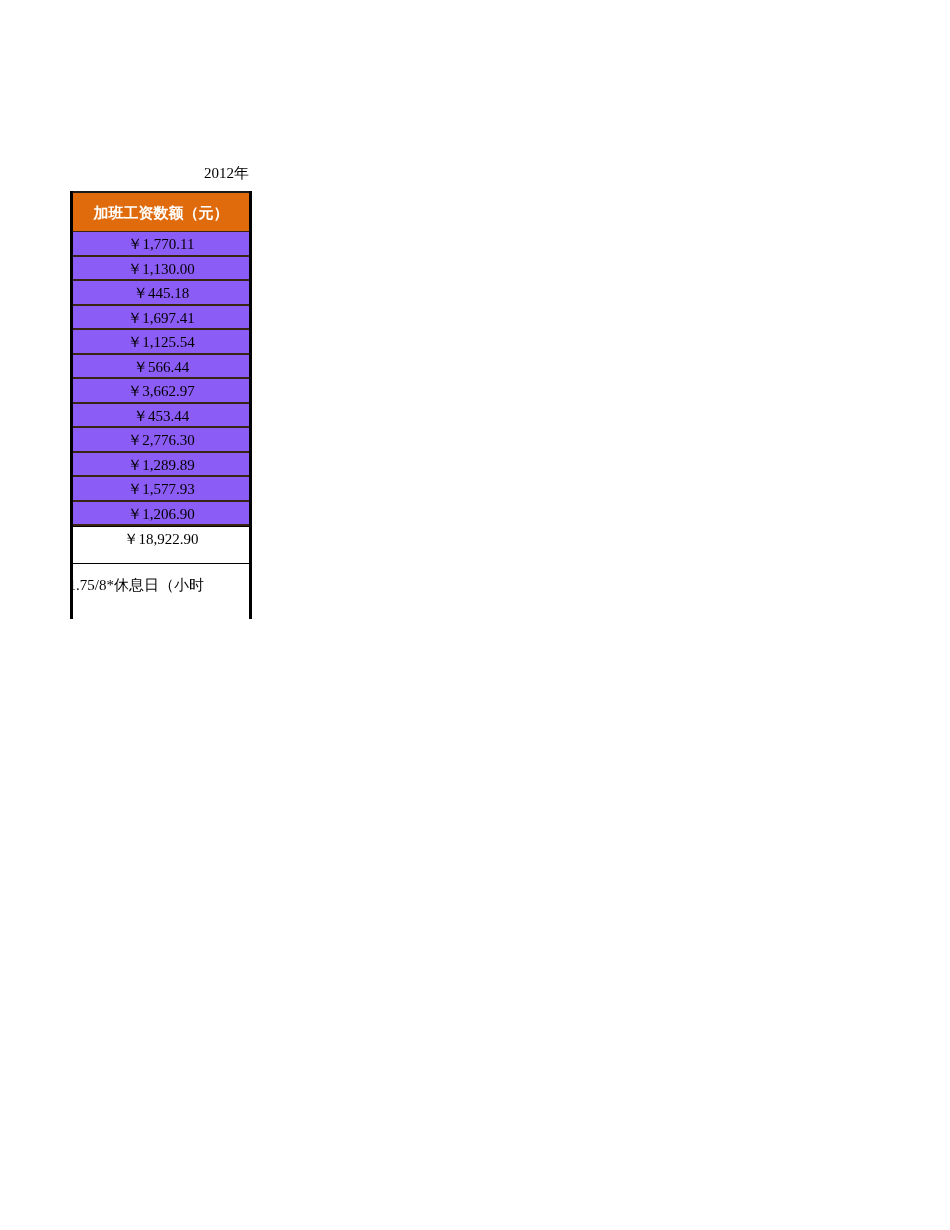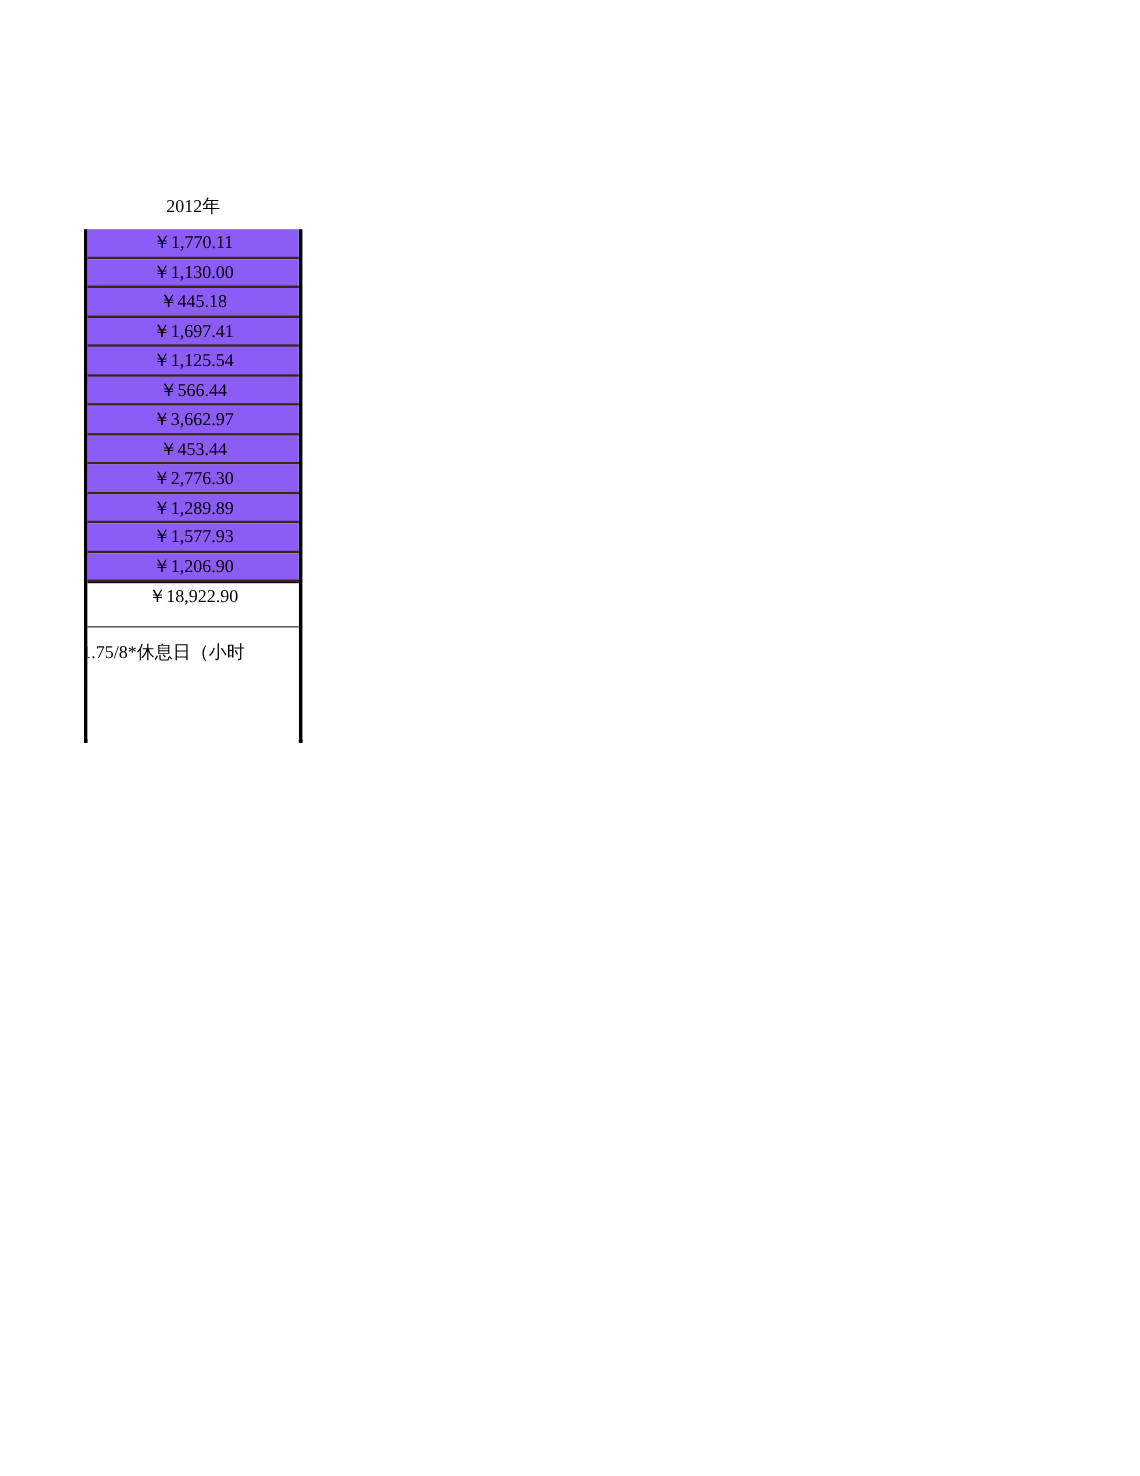--- a/index.html
+++ b/index.html
@@ -19,21 +19,21 @@
     width: 950px;
     height: 1230px;
   }
 
   
   .year-caption {
     position: absolute;
     left: 73px;
     top: 163px;
     width: 176px;
-    text-align: center;
+    text-align: right;
     font-size: 15px;
     color: #000000;
     line-height: 20px;
     white-space: nowrap;
   }
 
   
   .table-block {
     position: absolute;
     left: 73px;
@@ -140,20 +140,21 @@
   <div class="year-caption">2012年</div>
 
   <div class="table-block">
 
     <div class="frame-left"></div>
     <div class="frame-right"></div>
     <div class="frame-bottom"></div>
 
     <div class="grid">
 
+      <div class="cell head-cell">加班工资数额（元）</div>
 
       <div class="cell data-cell">￥1,770.11</div>
       <div class="cell data-cell">￥1,130.00</div>
       <div class="cell data-cell">￥445.18</div>
       <div class="cell data-cell">￥1,697.41</div>
       <div class="cell data-cell">￥1,125.54</div>
       <div class="cell data-cell">￥566.44</div>
       <div class="cell data-cell">￥3,662.97</div>
       <div class="cell data-cell">￥453.44</div>
       <div class="cell data-cell">￥2,776.30</div>

